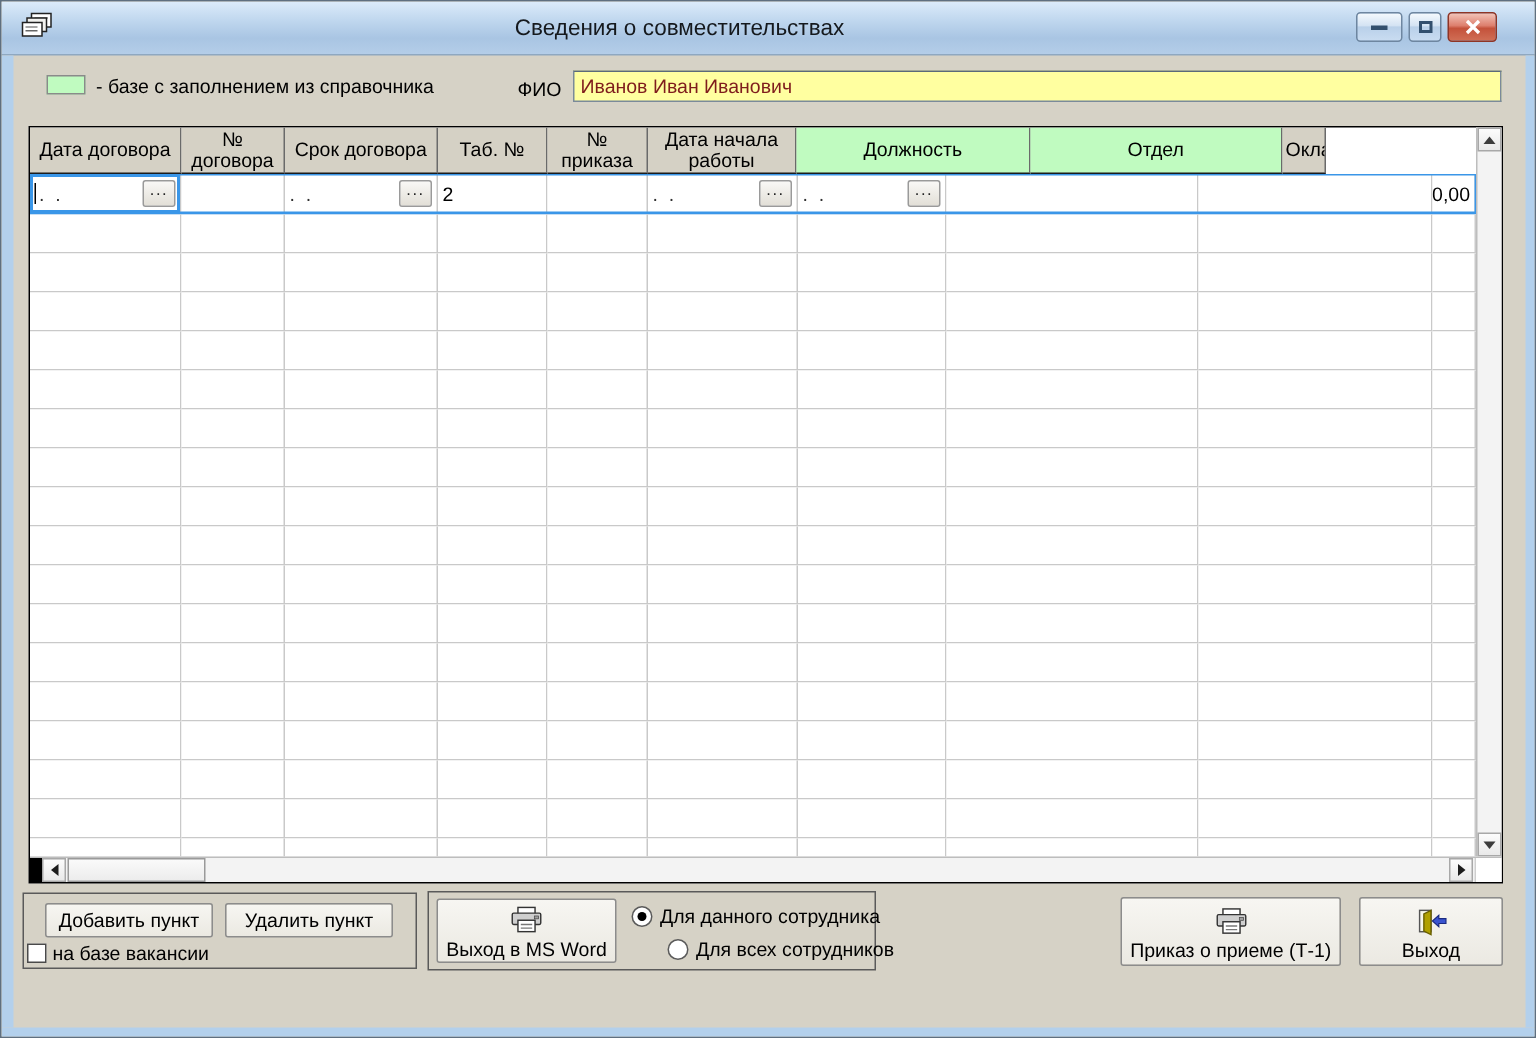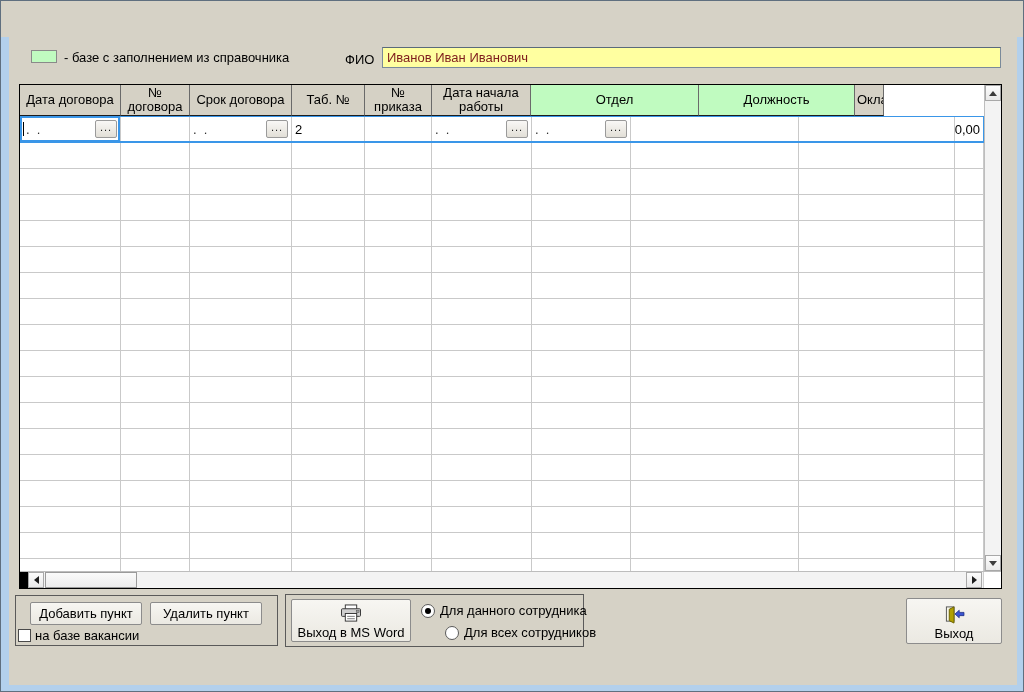--- a/index.html
+++ b/index.html
@@ -90,40 +90,64 @@
   .radio.checked::after { content:""; position:absolute; left:3px; top:3px; width:6px; height:6px; border-radius:50%; background:#000; }
   .btn-labor { left:596px; top:597px; width:141px; height:46px; }
   .btn-order { left:746px; top:597px; width:147px; height:46px; }
   .btn-exit  { left:905px; top:597px; width:96px;  height:46px; }
 </style>
 </head>
 <body>
 
 <div id="win">
 
+  <div class="titlebar">
+    <span class="win-icon">
+      <svg width="24" height="20" viewBox="0 0 24 20">
+        <rect x="8" y="1" width="13" height="9" fill="#ffffff" stroke="#222"></rect>
+        <line x1="10" y1="4" x2="19" y2="4" stroke="#999"></line>
+        <rect x="5" y="4" width="13" height="9" fill="#f1f1ee" stroke="#222"></rect>
+        <rect x="2" y="7" width="13" height="9" fill="#ffffff" stroke="#222"></rect>
+        <line x1="4" y1="10" x2="12" y2="10" stroke="#888"></line>
+        <line x1="4" y1="12.5" x2="12" y2="12.5" stroke="#666"></line>
+      </svg>
+    </span>
+    <div class="title-text">Сведения о совместительствах</div>
+    <div class="cap-btn cap-min">
+        <span class="min-glyph"></span>
+      </div>
+    <div class="cap-btn cap-max">
+        <span class="max-glyph"></span>
+      </div>
+    <div class="cap-btn cap-close">
+      <svg width="12" height="10" viewBox="0 0 12 10">
+          <path d="M2 1 L10 9 M10 1 L2 9" stroke="#fff" stroke-width="2.2"></path>
+        </svg>
+    </div>
+  </div>
   <div class="frame-left"></div>
   <div class="frame-right"></div>
   <div class="frame-bottom"></div>
 
   <div class="legend-swatch" style="background: rgb(192, 251, 192);"></div>
   <div class="legend-text">- базе с заполнением из справочника</div>
   <div class="fio-label">ФИО</div>
   <div class="fio-field">Иванов Иван Иванович</div>
 
   <div class="grid">
     <div class="grid-cols">
       <div class="grid-header" id="gridHeader">
           <div class="hcell" style="width: 101px;">Дата договора</div>
           <div class="hcell" style="width: 69px;">№ договора</div>
           <div class="hcell" style="width: 102px;">Срок договора</div>
           <div class="hcell" style="width: 73px;">Таб. №</div>
           <div class="hcell" style="width: 67px;">№ приказа</div>
           <div class="hcell" style="width: 99px;">Дата начала работы</div>
+          <div class="hcell green" style="width: 156px;">Должность</div>
           <div class="hcell green" style="width: 168px;">Отдел</div>
-          <div class="hcell green" style="width: 156px;">Должность</div>
           <div class="hcell clip" style="width: 29px;">Оклад</div>
         </div>
       <div id="gridBody">
           <div class="grid-row current">
             <div class="gcell focused" style="width: 101px;"><span class="caret"></span><span class="mask">.  .</span><span class="spacer"></span><span class="dots-btn">...</span></div>
             <div class="gcell" style="width: 69px;"></div>
             <div class="gcell" style="width: 102px;"><span class="mask">.  .</span><span class="spacer"></span><span class="dots-btn">...</span></div>
             <div class="gcell" style="width: 73px;"><span>2</span></div>
             <div class="gcell" style="width: 67px;"></div>
             <div class="gcell" style="width: 100px;"><span class="mask">.  .</span><span class="spacer"></span><span class="dots-btn">...</span></div>
@@ -379,20 +403,31 @@
   </div>
   <div class="radio-row radio-1">
     <span class="radio checked"></span>
     <span>Для данного сотрудника</span>
   </div>
   <div class="radio-row radio-2">
     <span class="radio"></span>
     <span>Для всех сотрудников</span>
   </div>
 
+  <div class="btn icon-btn btn-order">
+    <svg width="24" height="19" viewBox="0 0 24 20">
+      <rect x="6" y="1" width="12" height="5" fill="#fff" stroke="#333"></rect>
+      <rect x="2" y="5" width="20" height="8" rx="1" fill="#cfcfcf" stroke="#333"></rect>
+      <rect x="17.5" y="7" width="3" height="2" fill="#9f9f9f" stroke="#444" stroke-width="0.5"></rect>
+      <rect x="6" y="10" width="12" height="8" fill="#fff" stroke="#333"></rect>
+      <line x1="8" y1="13" x2="16" y2="13" stroke="#777"></line>
+      <line x1="8" y1="15.5" x2="16" y2="15.5" stroke="#777"></line>
+    </svg>
+    <span>Приказ о приеме (Т-1)</span>
+  </div>
   <div class="btn icon-btn btn-exit">
     <svg width="24" height="19" viewBox="0 0 24 20">
       <rect x="4" y="2" width="8" height="15" fill="#f7f7ea" stroke="#555"></rect>
       <path d="M12 2 L12 19 L7 16.5 L7 4.5 Z" fill="#b0a000" stroke="#6b6100"></path>
       <path d="M13 9.5 l4.5 -4 v2.3 h5 v3.4 h-5 v2.3 z" fill="#3a54d0" stroke="#1a2a80" stroke-width="0.8"></path>
     </svg>
     <span>Выход</span>
   </div>
 
 </div>

